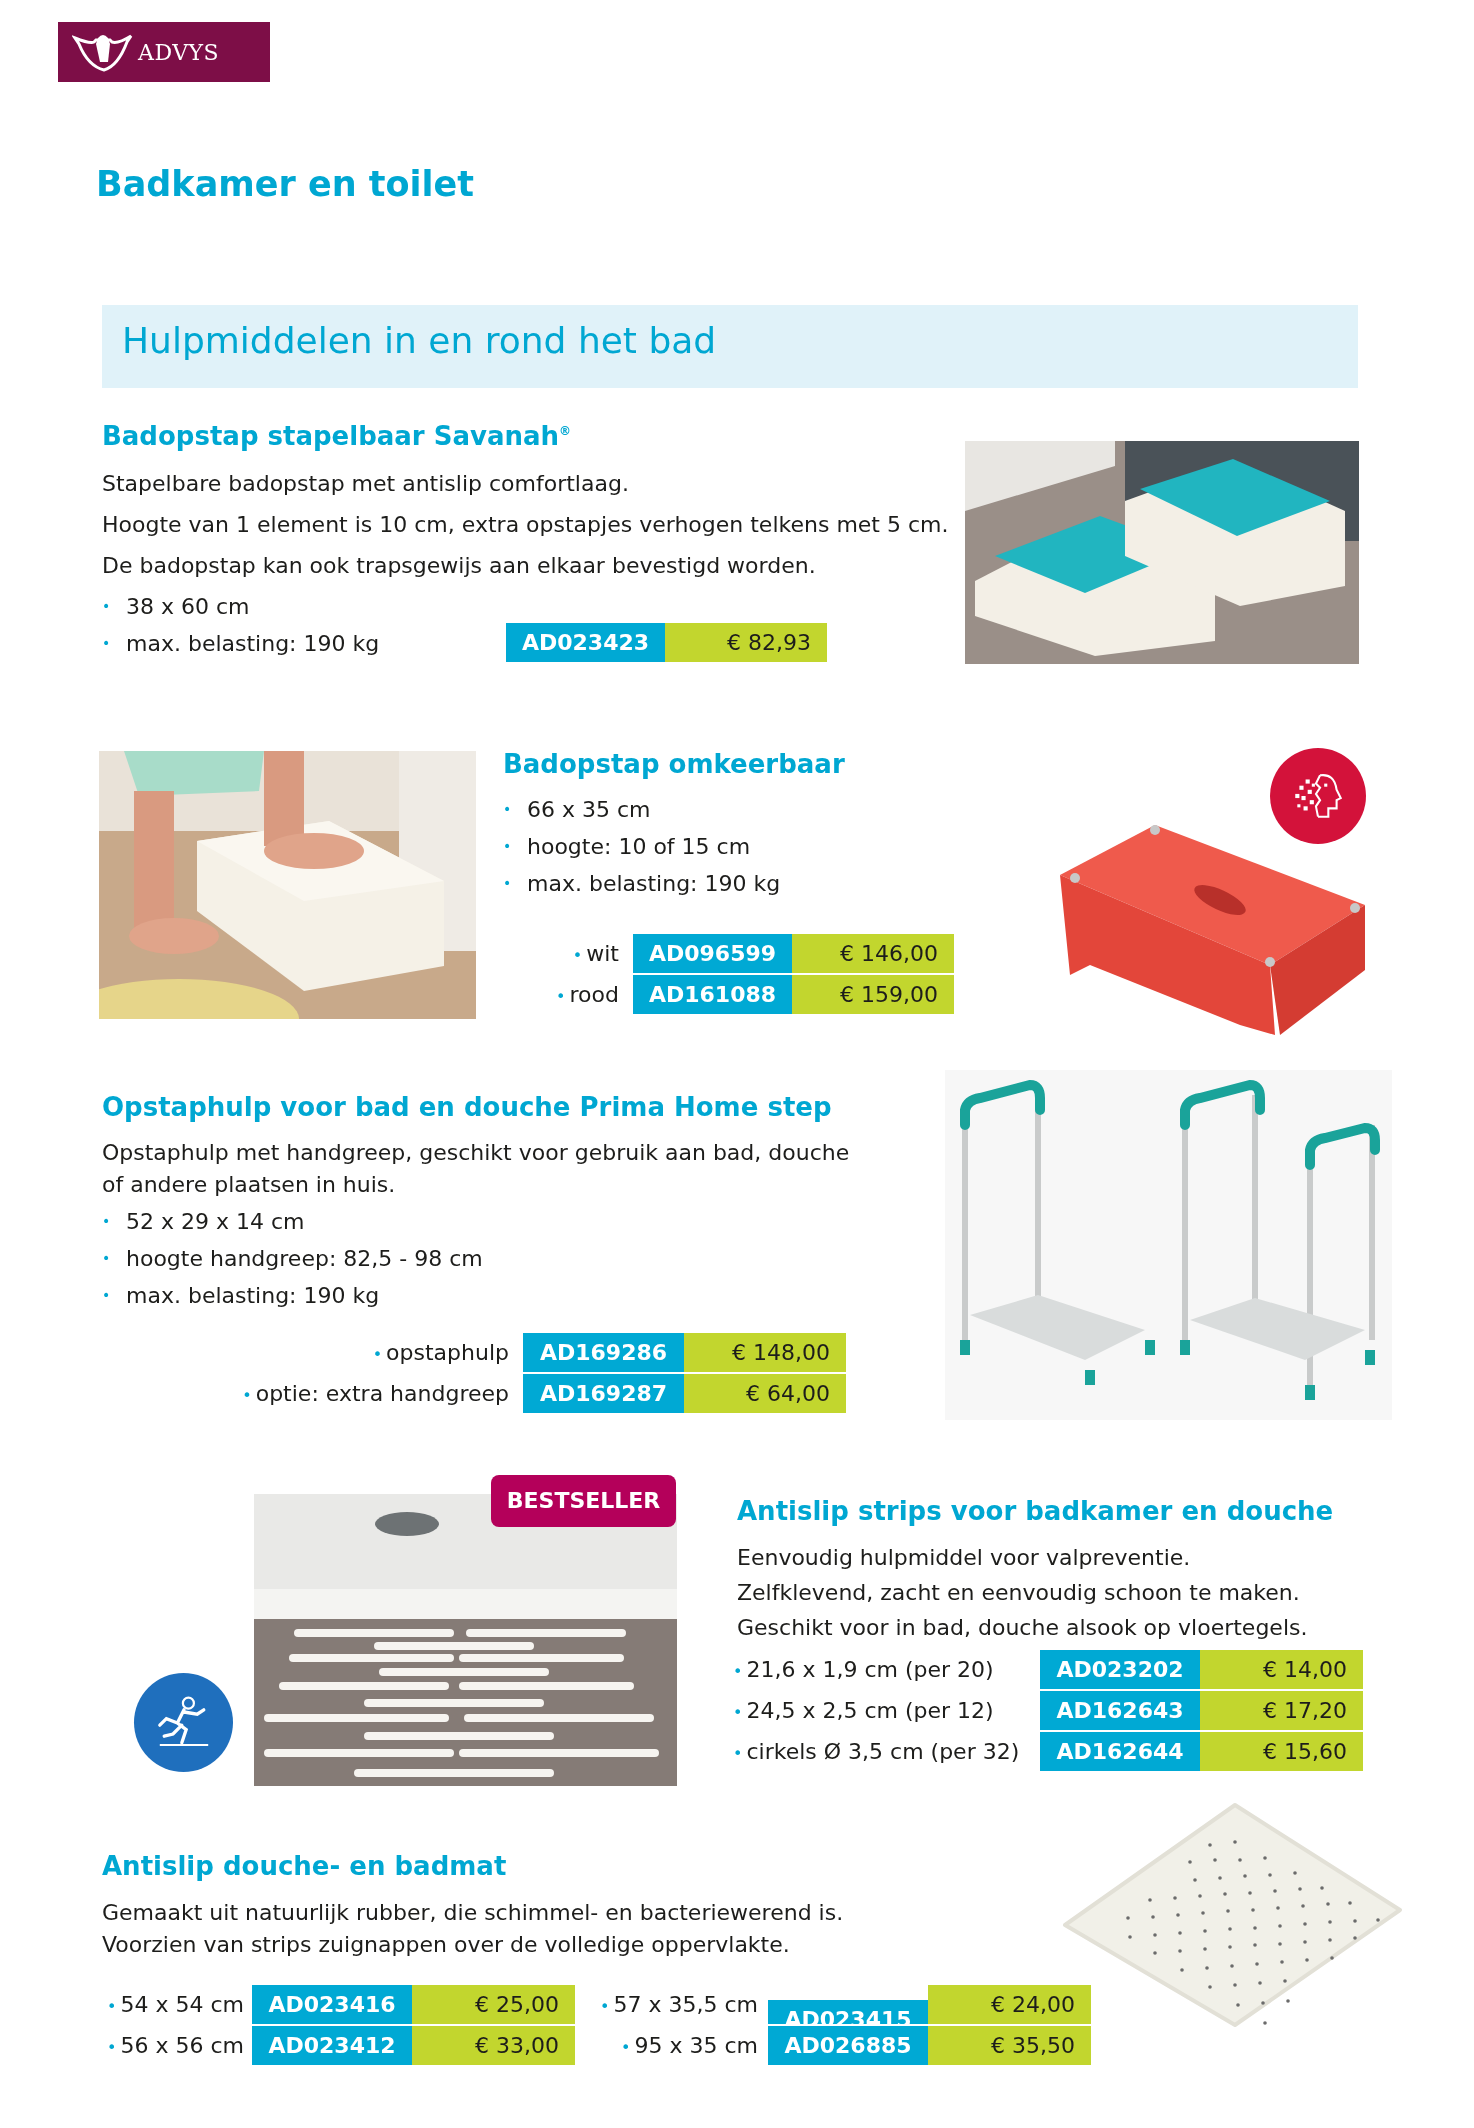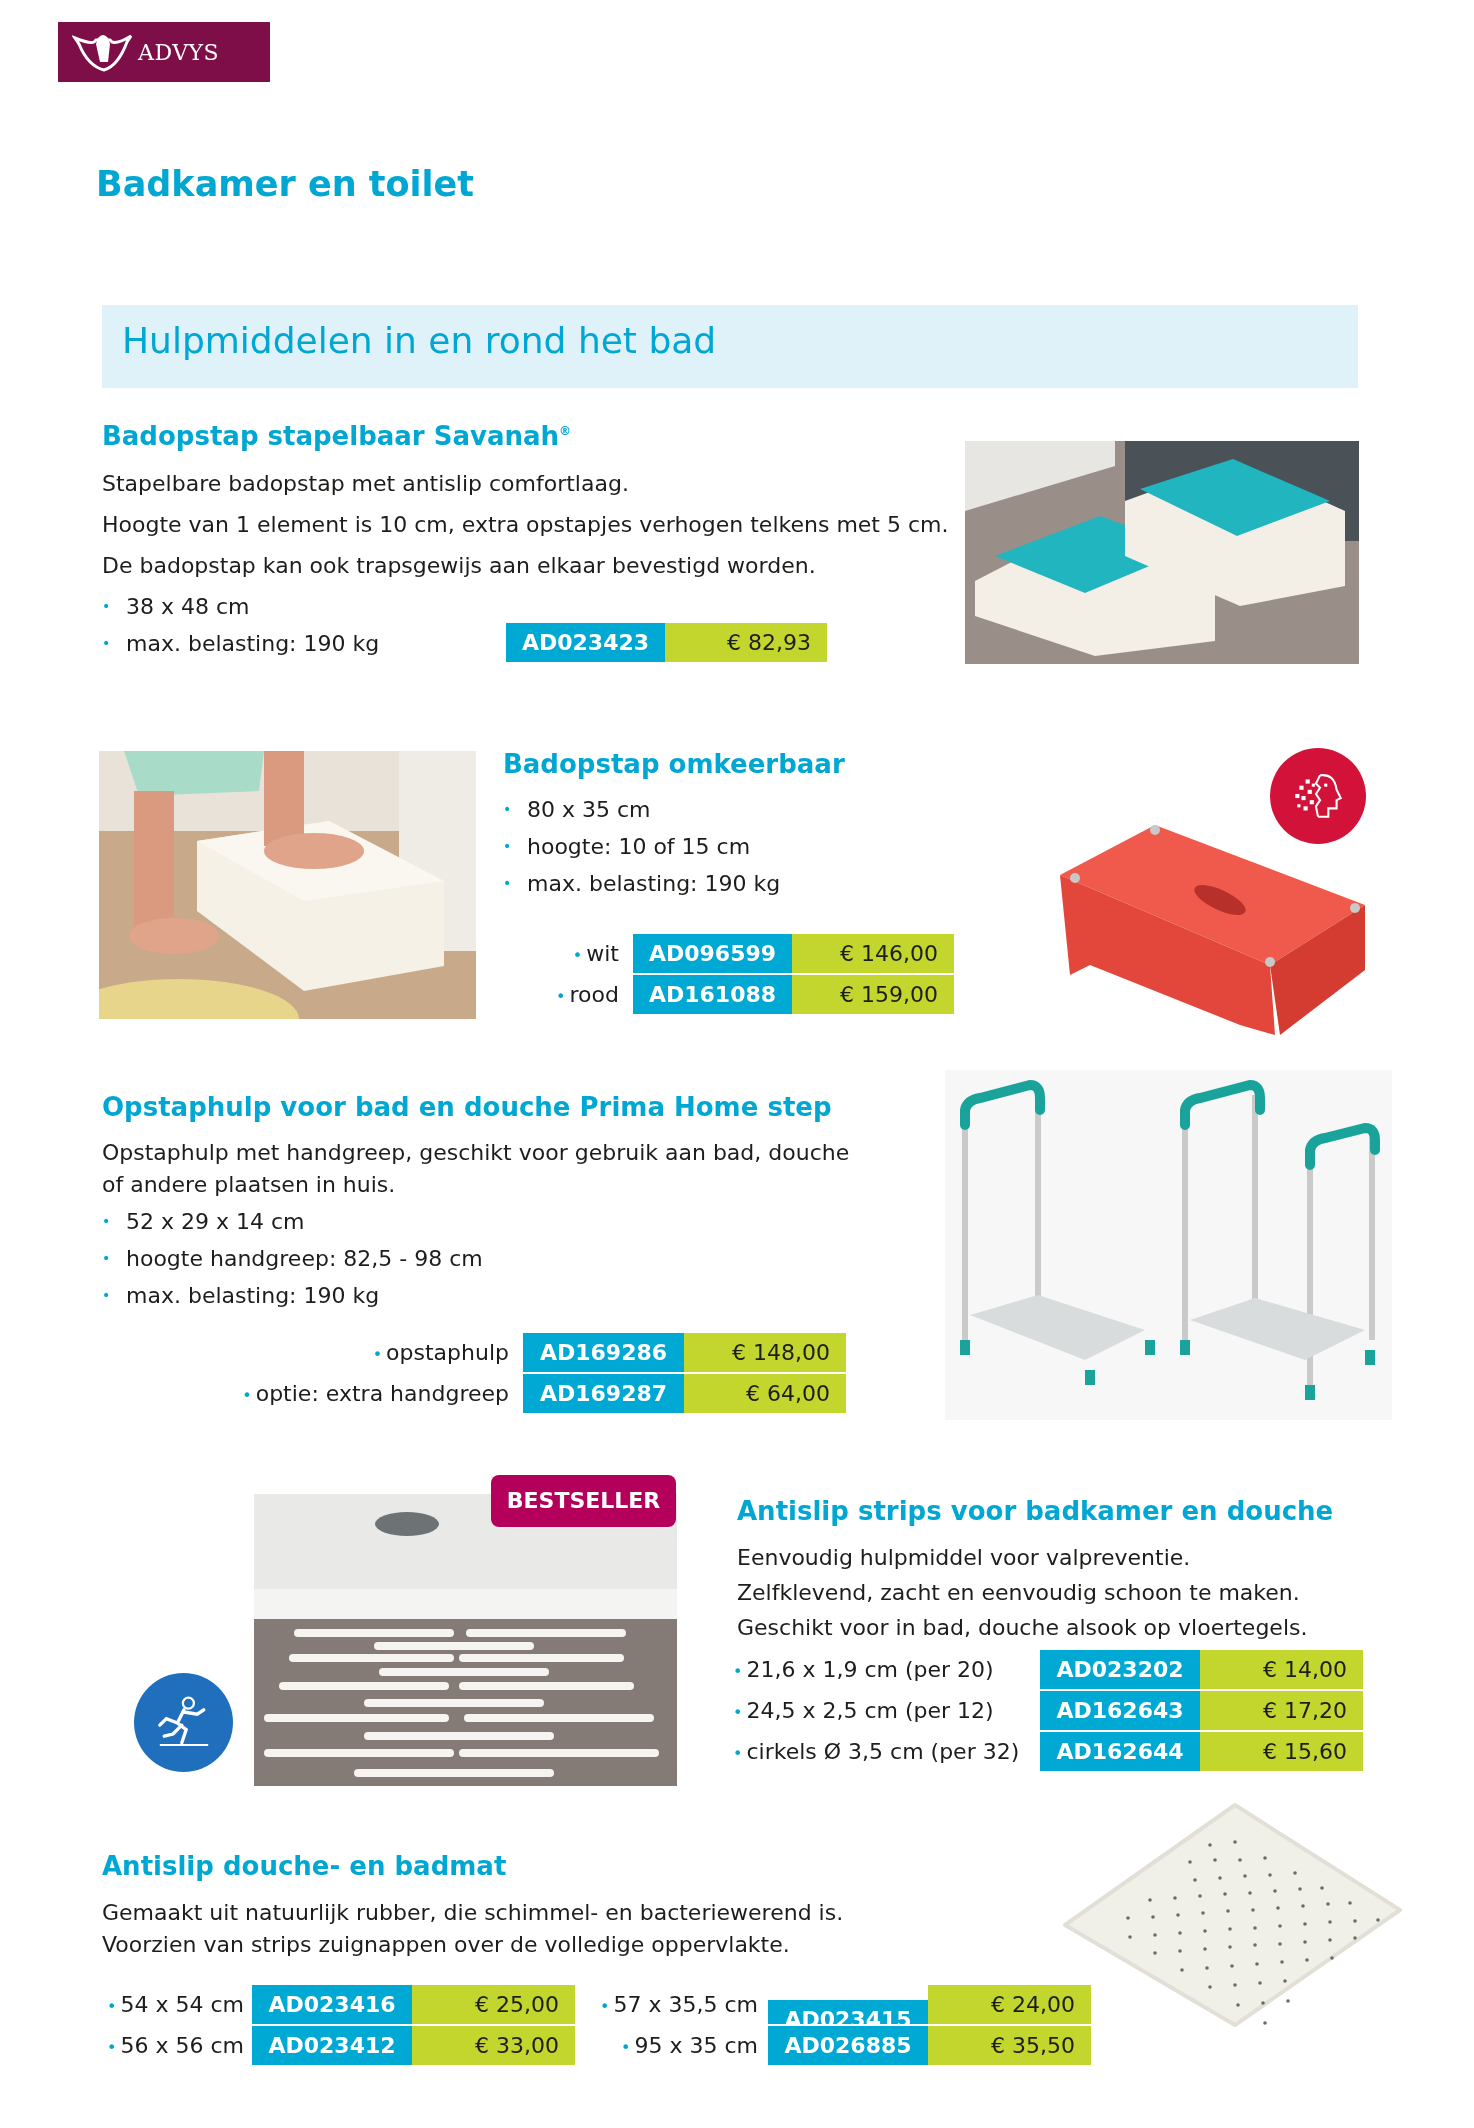--- a/index.html
+++ b/index.html
@@ -56,21 +56,21 @@
 
 <div class="abs p-title" style="left:102px; top:421px;">
   <span>Badopstap stapelbaar Savanah</span><sup>®</sup>
 </div>
 <div class="abs" style="left:102px; top:463px;">
   <div class="p-text">Stapelbare badopstap met antislip comfortlaag.</div>
   <div class="p-text">Hoogte van 1 element is 10 cm, extra opstapjes verhogen telkens met 5 cm.</div>
   <div class="p-text">De badopstap kan ook trapsgewijs aan elkaar bevestigd worden.</div>
 </div>
 <ul class="abs bullets" style="left:102px; top:588px;">
-  <li>38 x 48 cm</li>
+  <li>38 x 60 cm</li>
   <li>max. belasting: 190 kg</li>
 </ul>
 <div class="abs price-row" style="left:506px; top:623px;">
   <div class="code" style="width:159px;">AD023423</div>
   <div class="price" style="width:162px;">€ 82,93</div>
 </div>
 <div class="abs photo" style="left:965px; top:441px; width:394px; height:223px;">
   <svg viewBox="0 0 394 223" preserveAspectRatio="none">
     <rect width="394" height="223" fill="#9a8f88"></rect>
     <rect x="160" y="0" width="234" height="100" fill="#4a5258"></rect>
@@ -92,21 +92,21 @@
     <rect x="35" y="40" width="40" height="140" fill="#d99a80"></rect>
     <ellipse cx="75" cy="185" rx="45" ry="18" fill="#e0a48a"></ellipse>
     <polygon points="98,90 230,70 345,130 345,215 205,240 98,160" fill="#f5f1e7"></polygon>
     <polygon points="98,90 230,70 345,130 205,150" fill="#faf7f0"></polygon>
     <rect x="165" y="0" width="40" height="95" fill="#d99a80"></rect>
     <ellipse cx="215" cy="100" rx="50" ry="18" fill="#e0a48a"></ellipse>
   </svg>
 </div>
 <div class="abs p-title" style="left:503px; top:749px;">Badopstap omkeerbaar</div>
 <ul class="abs bullets" style="left:503px; top:791px;">
-  <li>80 x 35 cm</li>
+  <li>66 x 35 cm</li>
   <li>hoogte: 10 of 15 cm</li>
   <li>max. belasting: 190 kg</li>
 </ul>
 <div class="abs price-table" style="left:540px; top:934px;">
   <div class="price-row">
     <div class="price-label" style="width:93px;"><span class="dot">•</span><span>wit</span></div>
     <div class="code" style="width:159px;">AD096599</div>
     <div class="price" style="width:162px;">€ 146,00</div>
   </div>
   <div class="price-row">

